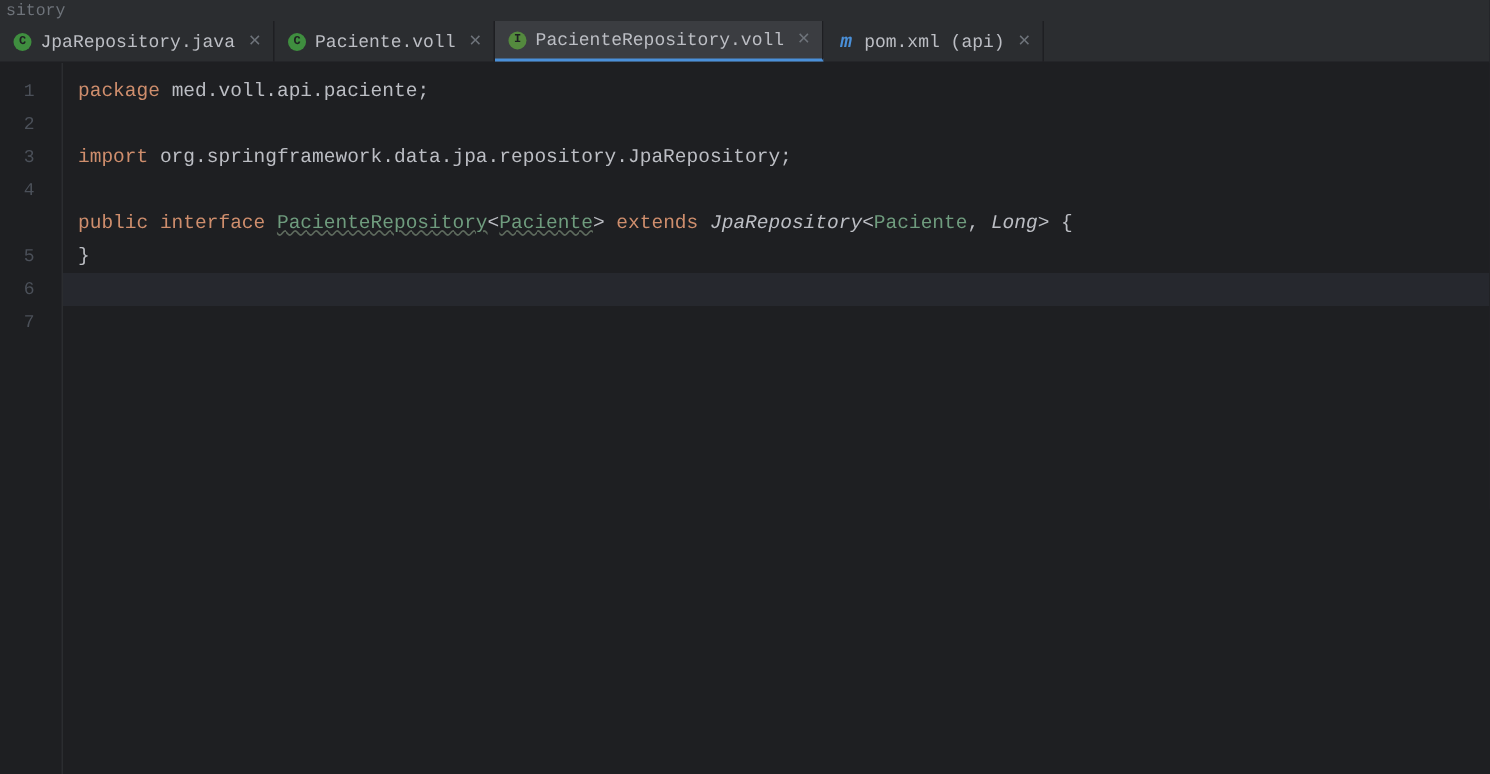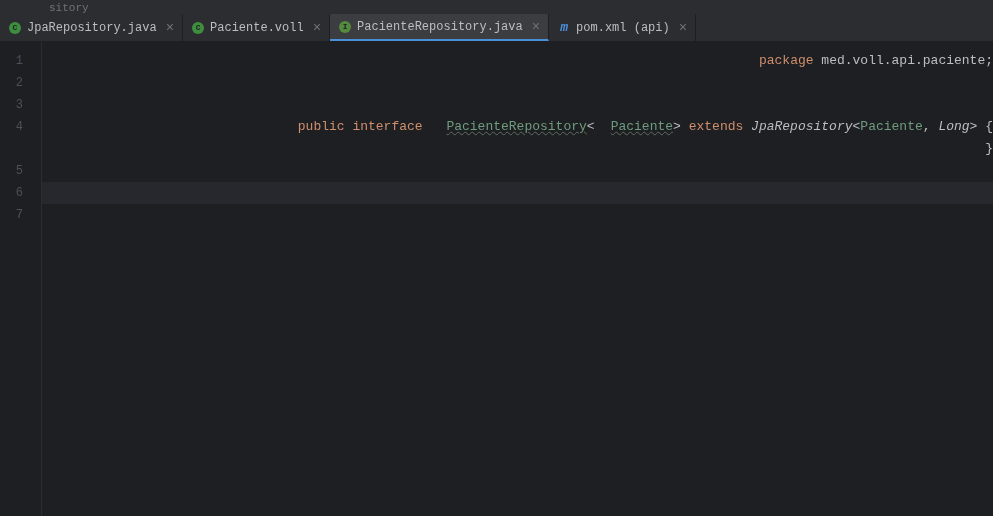--- a/index.html
+++ b/index.html
@@ -12,21 +12,20 @@
       height: 516px;
       overflow: hidden;
       display: flex;
       flex-direction: column;
     }
     .partial-label {
       color: #6e737a;
       font-size: 11px;
       padding: 2px 4px;
       height: 14px;
-      margin-left: 45px;
     }
     .tab-bar {
       display: flex;
       background: #2b2d30;
       height: 28px;
       border-bottom: 1px solid #1e1f22;
     }
     .tab {
       display: flex;
       align-items: center;
@@ -109,21 +108,20 @@
       padding-top: 8px;
       padding-left: 10px;
       background: #1e1f22;
       position: relative;
     }
     .code-line {
       height: 22px;
       line-height: 22px;
       white-space: pre;
       font-size: 13px;
-      text-align: right;
     }
     .cursor-line {
       background: #26282e;
       position: absolute;
       left: 0;
       right: 0;
       height: 22px;
       top: 140px;
       z-index: 0;
     }
@@ -133,21 +131,20 @@
     }
     .kw { color: #cf8e6d; }
     .pkg { color: #bcbec4; }
     .cls { color: #bcbec4; font-style: italic; }
     .punct { color: #bcbec4; }
     .type-param { color: #6f9c7e; }
     .type-param-underline { 
       color: #6f9c7e; 
       text-decoration: underline wavy #5e6b5e;
       text-decoration-thickness: 1px;
-      margin-left: 16px;
     }
     .hint {
       color: #6e737a;
       font-size: 11px;
     }
   </style>
 </head>
 <body>
 
 <div class="partial-label">sitory</div>
@@ -164,21 +161,21 @@
     <span class="tab-icon">
         <span class="icon-class-c">C</span>
       </span>
     <span>Paciente.voll</span>
     <span class="tab-close">×</span>
   </div>
   <div class="tab active">
     <span class="tab-icon">
         <span class="icon-interface-i">I</span>
       </span>
-    <span>PacienteRepository.java</span>
+    <span>PacienteRepository.voll</span>
     <span class="tab-close">×</span>
   </div>
   <div class="tab">
     <span class="tab-icon">
         <span class="icon-maven-m">m</span>
       </span>
     <span>pom.xml (api)</span>
     <span class="tab-close">×</span>
   </div>
 </div>
@@ -191,18 +188,19 @@
     <div class="gutter-line">4</div>
     <div class="gutter-line"></div>
     <div class="gutter-line">5</div>
     <div class="gutter-line">6</div>
     <div class="gutter-line">7</div>
   </div>
   <div class="code-content">
     <div class="cursor-line"></div>
     <div class="code-line code-line-inner"><span class="kw">package </span><span class="pkg">med.voll.api.paciente</span><span class="punct">;</span></div>
     <div class="code-line code-line-inner"></div>
+    <div class="code-line code-line-inner"><span class="kw">import </span><span class="pkg">org.springframework.data.jpa.repository.JpaRepository</span><span class="punct">;</span></div>
     <div class="code-line code-line-inner"></div>
     <div class="code-line code-line-inner"><span class="kw">public </span><span class="kw">interface </span><span class="type-param-underline">PacienteRepository</span><span class="punct">&lt;</span><span class="type-param-underline">Paciente</span><span class="punct">&gt; </span><span class="kw">extends </span><span class="cls">JpaRepository</span><span class="punct">&lt;</span><span class="type-param">Paciente</span><span class="punct">, </span><span class="cls">Long</span><span class="punct">&gt; {</span></div>
     <div class="code-line code-line-inner"><span class="punct">}</span></div>
     <div class="code-line code-line-inner"></div>
   </div>
 </div>
 
 </body></html>

